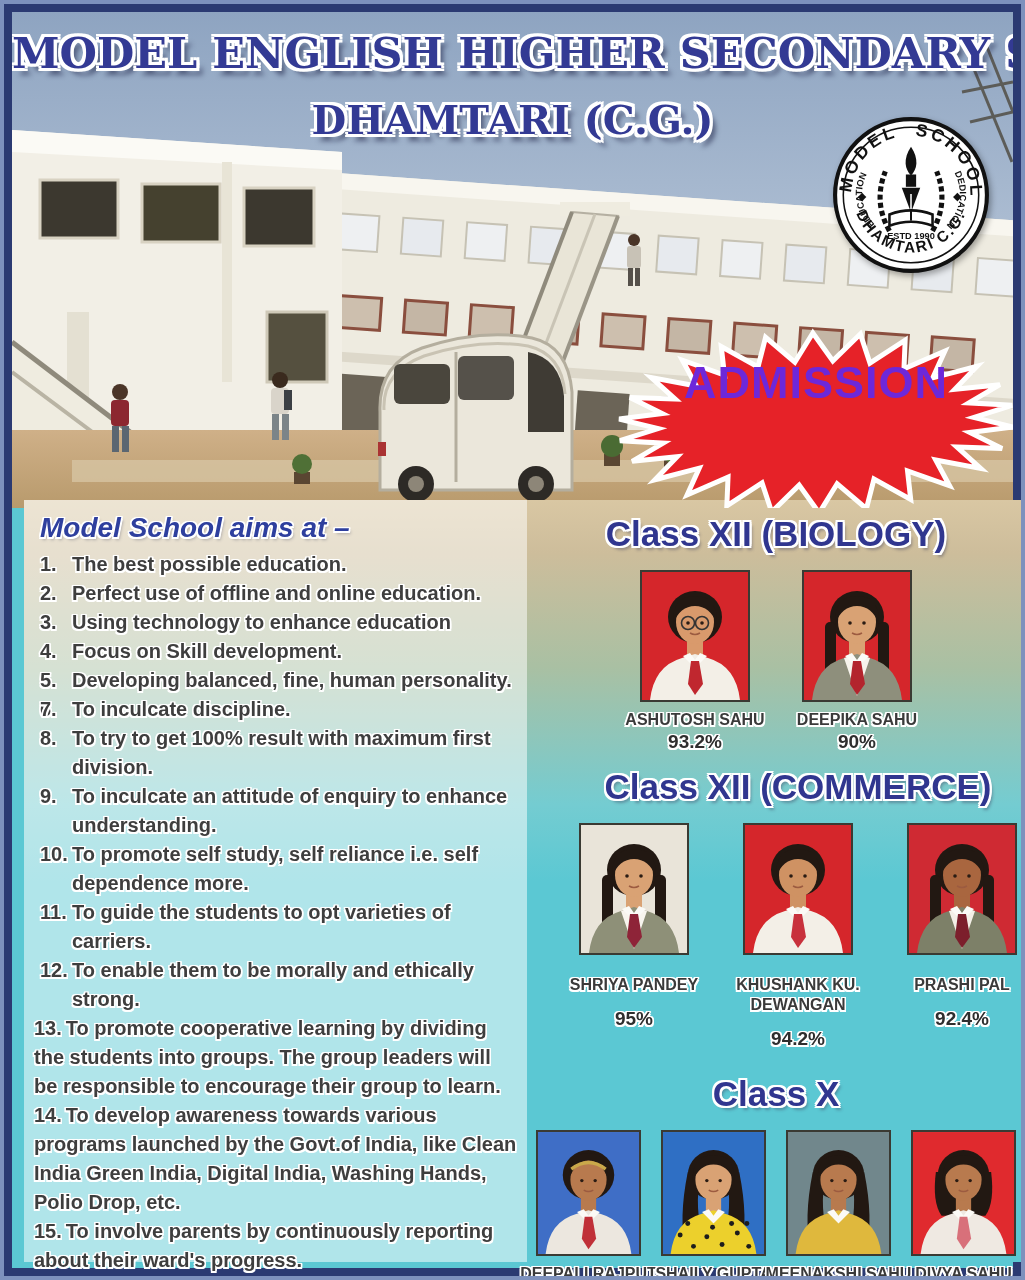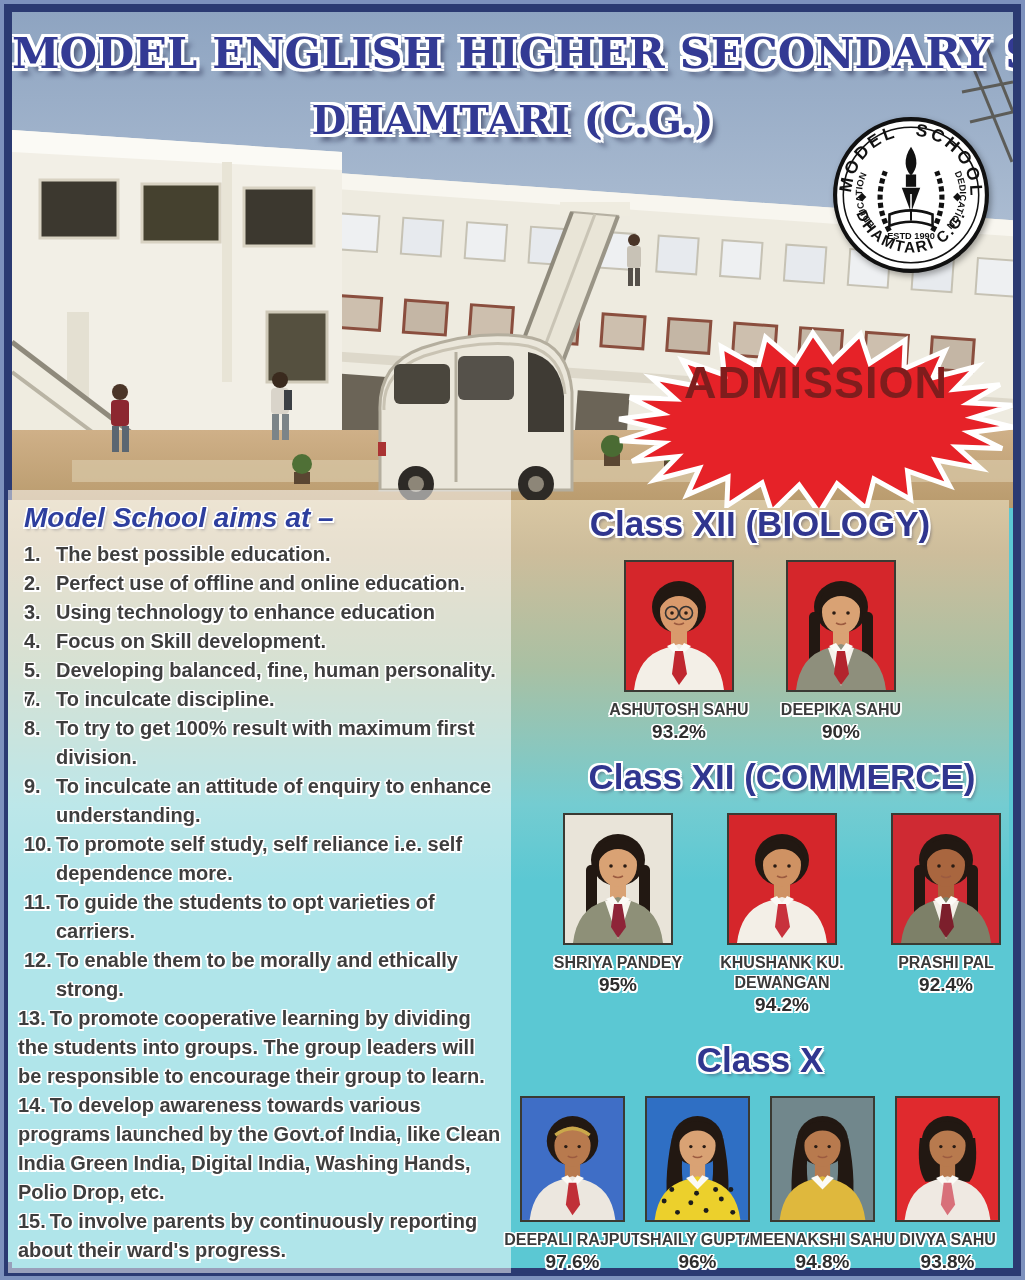--- a/index.html
+++ b/index.html
@@ -27,21 +27,21 @@
     font-family:"DejaVu Serif", serif; font-weight:900; font-size:40px;
     color:#333a94; z-index:5;
     text-shadow:-3px -3px 0 #fff,-3px 0 0 #fff,-3px 3px 0 #fff,0 -3px 0 #fff,0 3px 0 #fff,
       3px -3px 0 #fff,3px 0 0 #fff,3px 3px 0 #fff,-2px 2px 0 #fff,2px -2px 0 #fff,
       6px 7px 5px rgba(35,40,75,.6);
   }
   .logo{position:absolute; left:820px; top:104px; z-index:6; filter:drop-shadow(2px 3px 3px rgba(0,0,0,.35));}
   .burst{position:absolute; left:602px; top:318px; width:404px; height:186px; z-index:7;}
   .burst svg{position:absolute; left:0; top:0; overflow:visible;}
   .burst-text{
-    position:absolute; left:0; top:20px; width:100%; text-align:center; color:#7f1d1d; z-index:2;
+    position:absolute; left:0; top:20px; width:100%; text-align:center; color:#6d28d9; z-index:2;
     font-weight:bold; font-size:45px; letter-spacing:1px; line-height:1.45;
   }
   
   .lower{
     position:absolute; left:0; top:496px; width:1001px; height:762px;
     background:linear-gradient(180deg,#d9c7a3 0%,#cdbd9b 7%,#a9c0a3 22%,#74ccd1 40%,#5bc8d3 50%,#5bc8d3 100%);
     display:flex;
   }
   .aims-panel{
     width:512px; box-sizing:border-box; padding:10px 8px 8px 10px;
@@ -64,21 +64,21 @@
   .results-panel{flex:1; padding-top:14px; box-sizing:border-box;}
   .sec-heading{
     text-align:center; font-weight:bold; font-size:35px; color:#30368f; margin:0 0 16px;
     text-shadow:-2px -2px 0 #fff,2px -2px 0 #fff,-2px 2px 0 #fff,2px 2px 0 #fff,
       0 -2px 0 #fff,0 2px 0 #fff,-2px 0 0 #fff,2px 0 0 #fff, 3px 4px 3px rgba(60,60,90,.4);
   }
   .cards{display:flex; justify-content:center; align-items:flex-start;}
   .section-0 .cards{gap:50px;} .section-1 .cards{gap:38px;} .section-2 .cards{gap:13px;}
   .section-0{margin-bottom:14px;} .section-1{margin-bottom:24px;padding-left:44px;}
   .card{display:flex; flex-direction:column; align-items:center; width:112px;}
-  .section-1 .card{width:126px;}
+  .section-1 .card{width:126px;gap:12px;}
   .photo{border:2px solid #3a3a33; line-height:0; background:#fff;}
   .section-2 .photo svg{width:101px; height:122px;}
   .s-name{
     margin-top:8px; font-size:16px; font-weight:bold; color:#3a3a3a; text-align:center; line-height:20px;
     text-shadow:-1.5px -1.5px 0 #fff,1.5px -1.5px 0 #fff,-1.5px 1.5px 0 #fff,1.5px 1.5px 0 #fff,
       0 -1.5px 0 #fff,0 1.5px 0 #fff,-1.5px 0 0 #fff,1.5px 0 0 #fff;
   }
   .s-name.one{white-space:nowrap; margin-left:-24px; margin-right:-24px;}
   .s-score{
     font-size:19px; font-weight:800; color:#2e2e2e; text-align:center; line-height:23px;
@@ -294,21 +294,21 @@
     <div class="burst">
       <svg width="404" height="186" viewBox="0 0 404 186">
         <polygon id="burst-poly" fill="#e62228" stroke="#ffffff" stroke-width="5" transform="rotate(-2 202 93)" points="202.0,3.0 221.0,31.5 249.4,5.6 258.0,35.0 294.0,13.3 291.8,42.0 333.3,25.6 320.3,51.9 365.0,41.9 341.9,64.2 387.1,61.1 355.4,78.2 398.6,82.2 360.0,93.0 398.6,103.8 355.4,107.8 387.1,124.9 341.9,121.8 365.0,144.1 320.3,134.1 333.3,160.4 291.8,144.0 294.0,172.7 258.0,151.0 249.4,180.4 221.0,154.5 202.0,183.0 183.0,154.5 154.6,180.4 146.0,151.0 110.0,172.7 112.2,144.0 70.7,160.4 83.7,134.1 39.0,144.1 62.1,121.8 16.9,124.9 48.6,107.8 5.4,103.8 44.0,93.0 5.4,82.2 48.6,78.2 16.9,61.1 62.1,64.2 39.0,41.9 83.7,51.9 70.7,25.6 112.2,42.0 110.0,13.3 146.0,35.0 154.6,5.6 183.0,31.5"></polygon>
       </svg>
       <div class="burst-text">
         <div>ADMISSION</div>
       </div>
     </div>
   </div>
 
-  <div class="lower" style="left:4px;align-items:center;">
+  <div class="lower" style="left:20px;">
     <div class="aims-panel">
       <div class="aims-heading">Model School aims at –</div>
       <div id="aims-list">
           <div class="aim hang"><span class="num">1.</span><span>The best possible education.</span></div>
           <div class="aim hang"><span class="num">2.</span><span>Perfect use of offline and online education.</span></div>
           <div class="aim hang"><span class="num">3.</span><span>Using technology to enhance education</span></div>
           <div class="aim hang"><span class="num">4.</span><span>Focus on Skill development.</span></div>
           <div class="aim hang"><span class="num">5.</span><span>Developing balanced, fine, human personality.</span></div>
           <div class="aim hang"><span class="num">6.</span></div>
           <div class="aim hang"><span class="num">7.</span><span>To inculcate discipline.</span></div>

